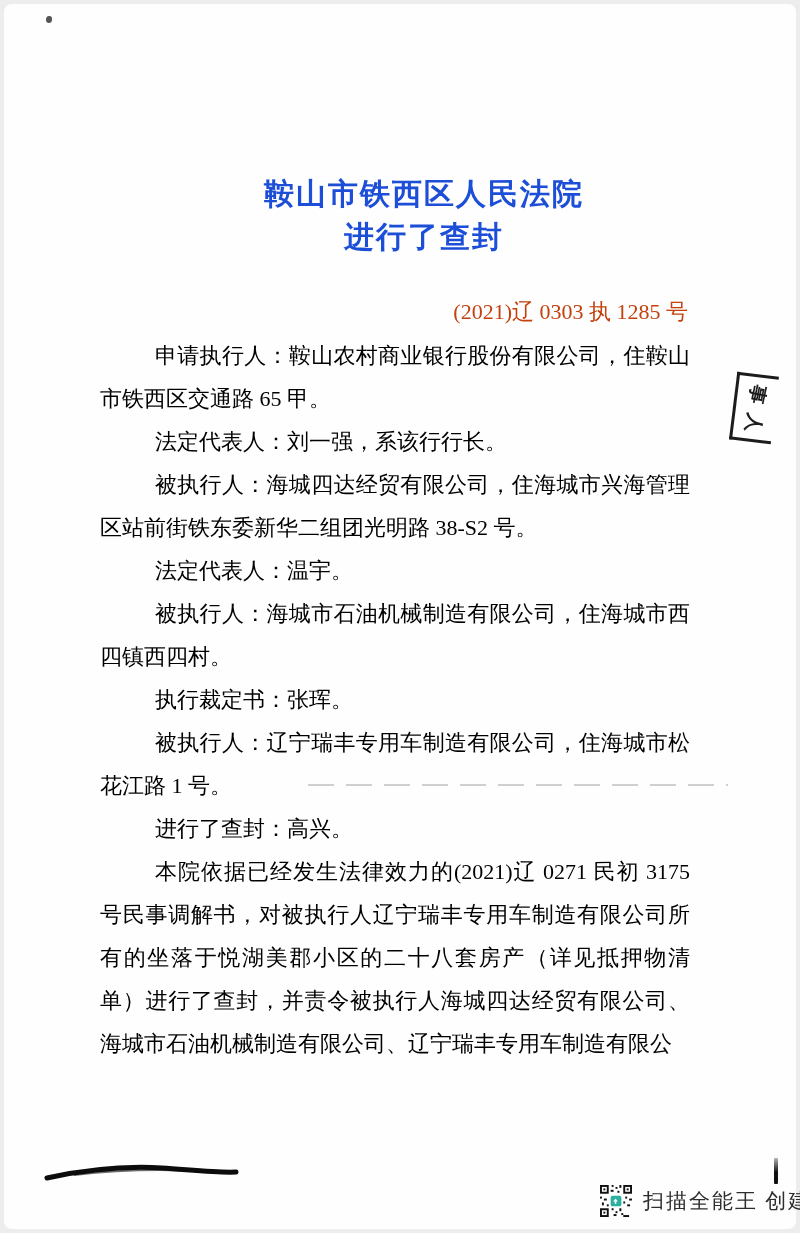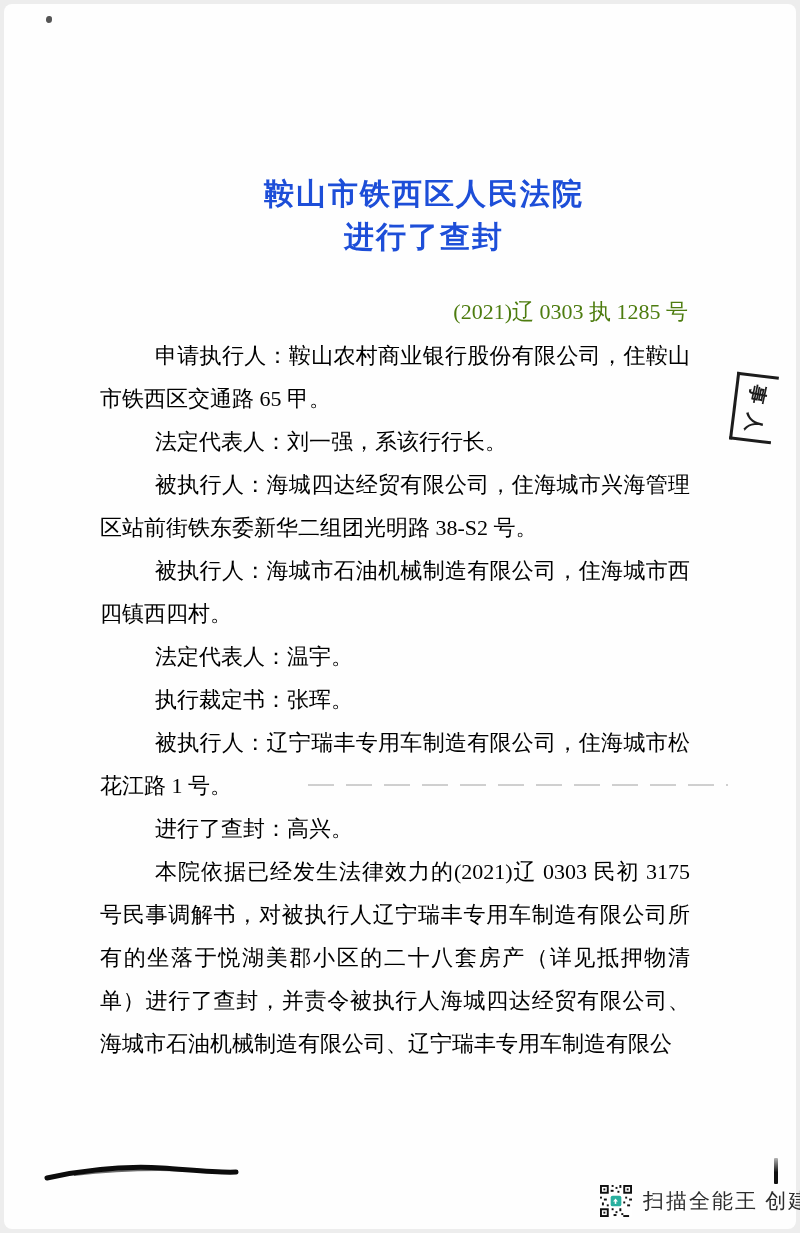--- a/index.html
+++ b/index.html
@@ -30,21 +30,21 @@
     line-height: 43px;
     letter-spacing: 2px;
     color: #1d4ed8;
   }
   .case-number {
     position: absolute; left: 100px; top: 296px; width: 588px;
     text-align: right;
     padding-right: 4px;
     font-size: 22px;
     line-height: 32px;
-    color: #4d7c0f;
+    color: #c2410c;
   }
   .doc-body {
     position: absolute; left: 100px; top: 334px; width: 590px;
     font-size: 22px;
     line-height: 43px;
     text-align: justify;
     color: #000000;
   }
   .doc-body p { margin: 0; text-indent: 2.5em; }
   .stamp {
@@ -101,26 +101,26 @@
   <div>鞍山市铁西区人民法院</div>
   <div>进行了查封</div>
 </div>
 
 <div class="case-number">(2021)辽 0303 执 1285 号</div>
 
 <div class="doc-body">
   <p>申请执行人：鞍山农村商业银行股份有限公司，住鞍山市铁西区交通路 65 甲。</p>
   <p>法定代表人：刘一强，系该行行长。</p>
   <p>被执行人：海城四达经贸有限公司，住海城市兴海管理区站前街铁东委新华二组团光明路 38-S2 号。</p>
+  <p>法定代表人：温宇。</p>
   <p>被执行人：海城市石油机械制造有限公司，住海城市西四镇西四村。</p>
-  <p>法定代表人：温宇。</p>
   <p>执行裁定书：张珲。</p>
   <p>被执行人：辽宁瑞丰专用车制造有限公司，住海城市松花江路 1 号。</p>
   <p>进行了查封：高兴。</p>
-  <p>本院依据已经发生法律效力的(2021)辽 0303 民初 3175 号民事调解书，对被执行人辽宁瑞丰专用车制造有限公司所有的坐落于悦湖美郡小区的二十八套房产（详见抵押物清单）进行了查封，并责令被执行人海城四达经贸有限公司、海城市石油机械制造有限公司、辽宁瑞丰专用车制造有限公</p>
+  <p>本院依据已经发生法律效力的(2021)辽 0271 民初 3175 号民事调解书，对被执行人辽宁瑞丰专用车制造有限公司所有的坐落于悦湖美郡小区的二十八套房产（详见抵押物清单）进行了查封，并责令被执行人海城四达经贸有限公司、海城市石油机械制造有限公司、辽宁瑞丰专用车制造有限公</p>
 </div>
 
 <div class="stamp">
   <span>事</span>
   <span>人</span>
 </div>
 
 <div class="fold-line"></div>
 
 <svg class="smudge" width="196" height="22" viewBox="0 0 196 22">

